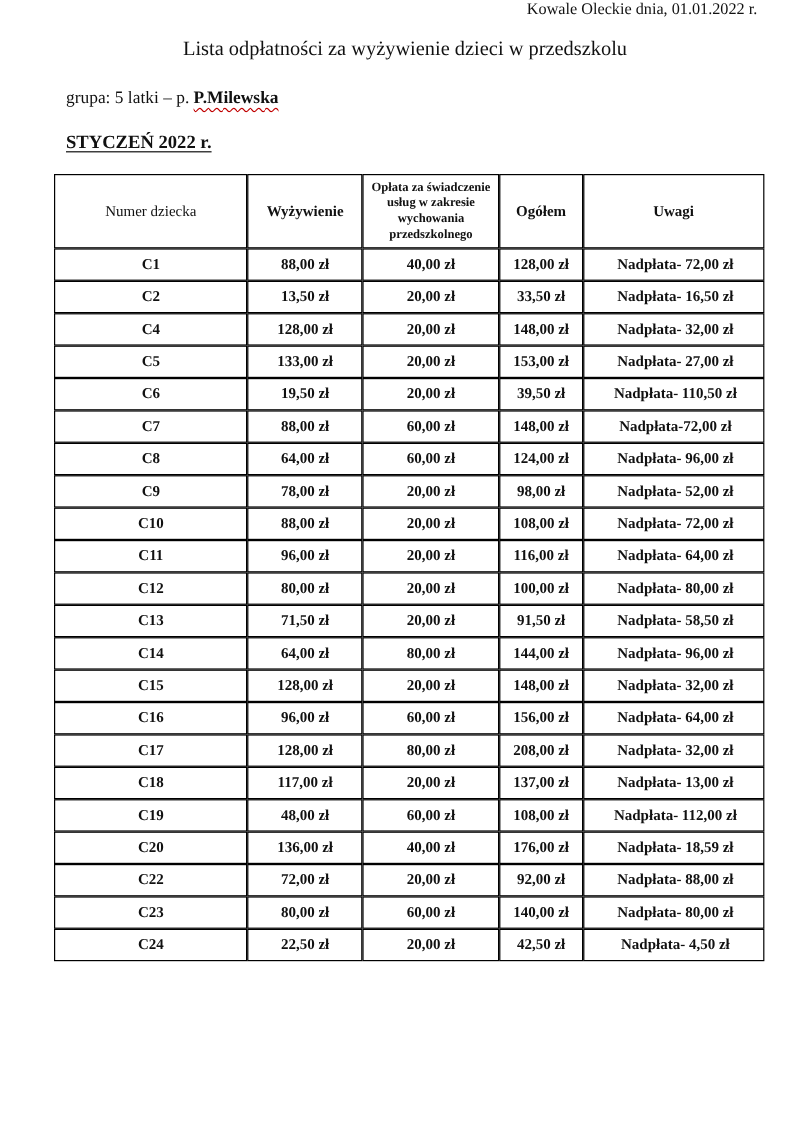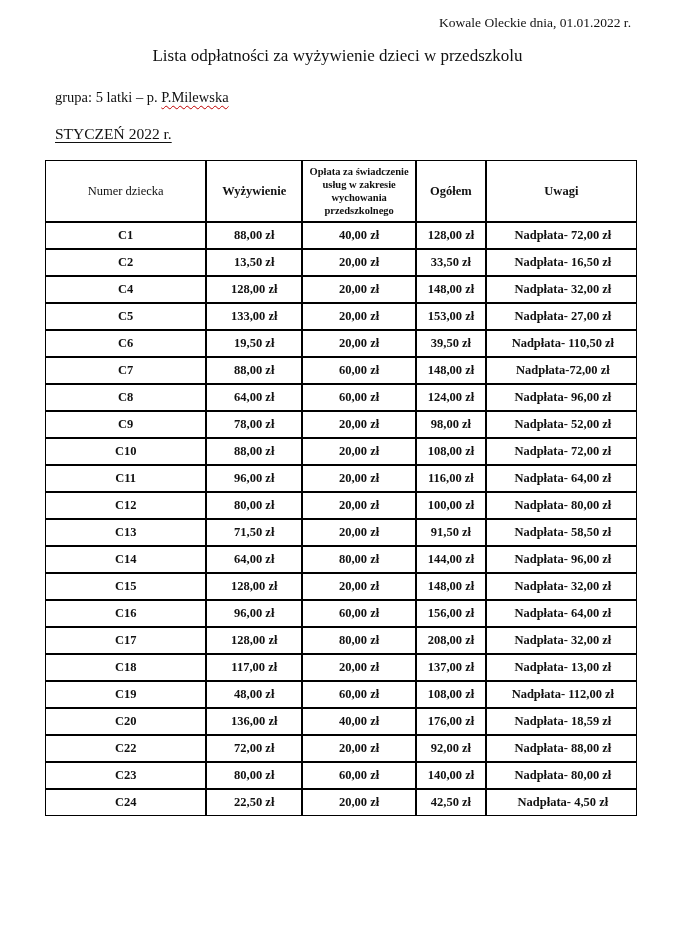--- a/index.html
+++ b/index.html
@@ -13,46 +13,46 @@
     color: #111111;
     -webkit-font-smoothing: antialiased;
   }
   .page {
     width: 675px;
     height: 943px;
     overflow: hidden;
     position: relative;
   }
   .date-line {
-    padding-top: 15px;
     padding-right: 44px;
     text-align: right;
     font-size: 13.5px;
   }
   .doc-title {
     margin-top: 15px;
     text-align: center;
     font-size: 17px;
     font-weight: normal;
   }
   .group-line {
     margin: 23px 0 0 55px;
     font-size: 14.5px;
   }
   .group-name {
     text-decoration-line: underline;
     text-decoration-style: wavy;
     text-decoration-color: #c00000;
     text-decoration-thickness: 1px;
     text-underline-offset: 3px;
+    font-weight: bold;
   }
   .month-heading {
     margin: 19px 0 0 55px;
     font-size: 15.5px;
-    font-weight: normal;
+    font-weight: bold;
     text-decoration: underline;
     text-underline-offset: 3px;
   }
   table.payments {
     margin: 17px 0 0 45px;
     border-collapse: separate;
     border-spacing: 0;
     table-layout: fixed;
     width: 592px;
   }

